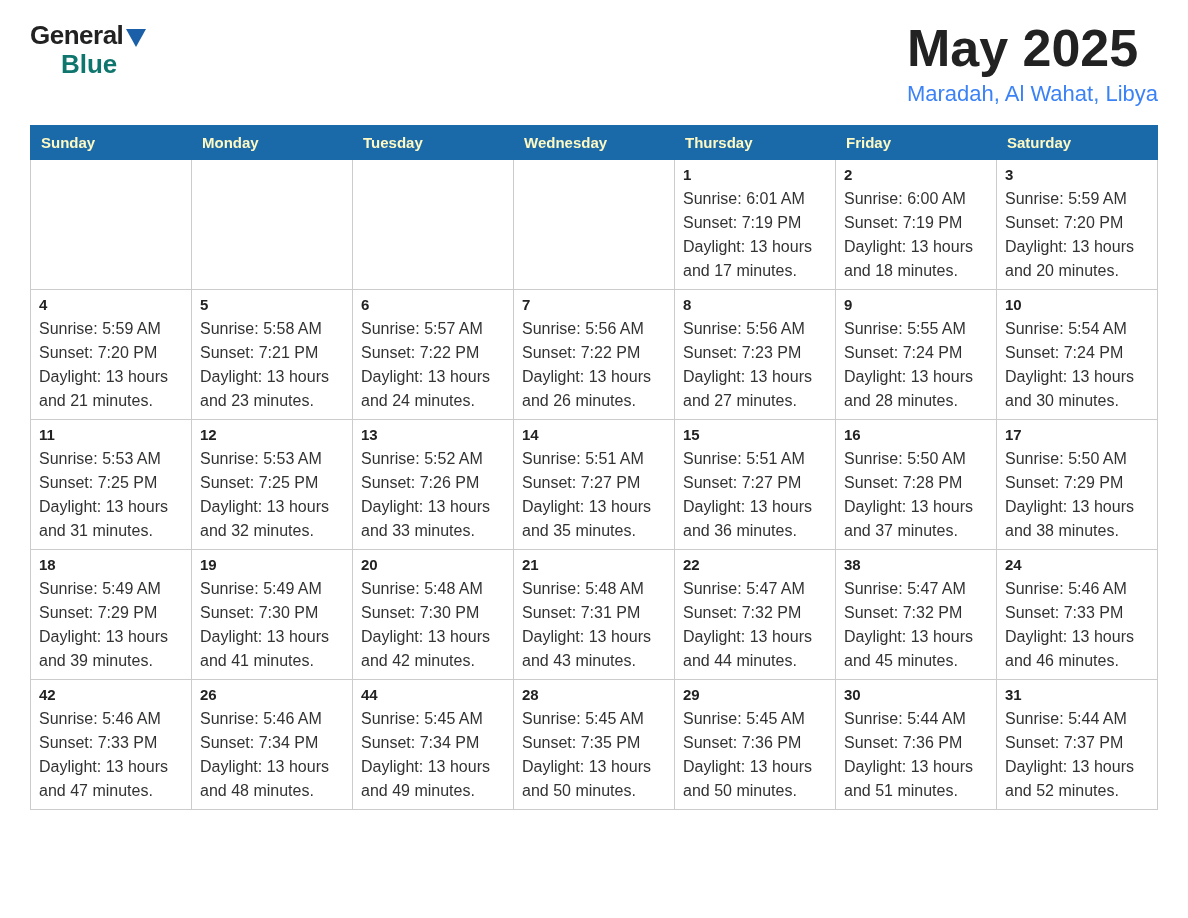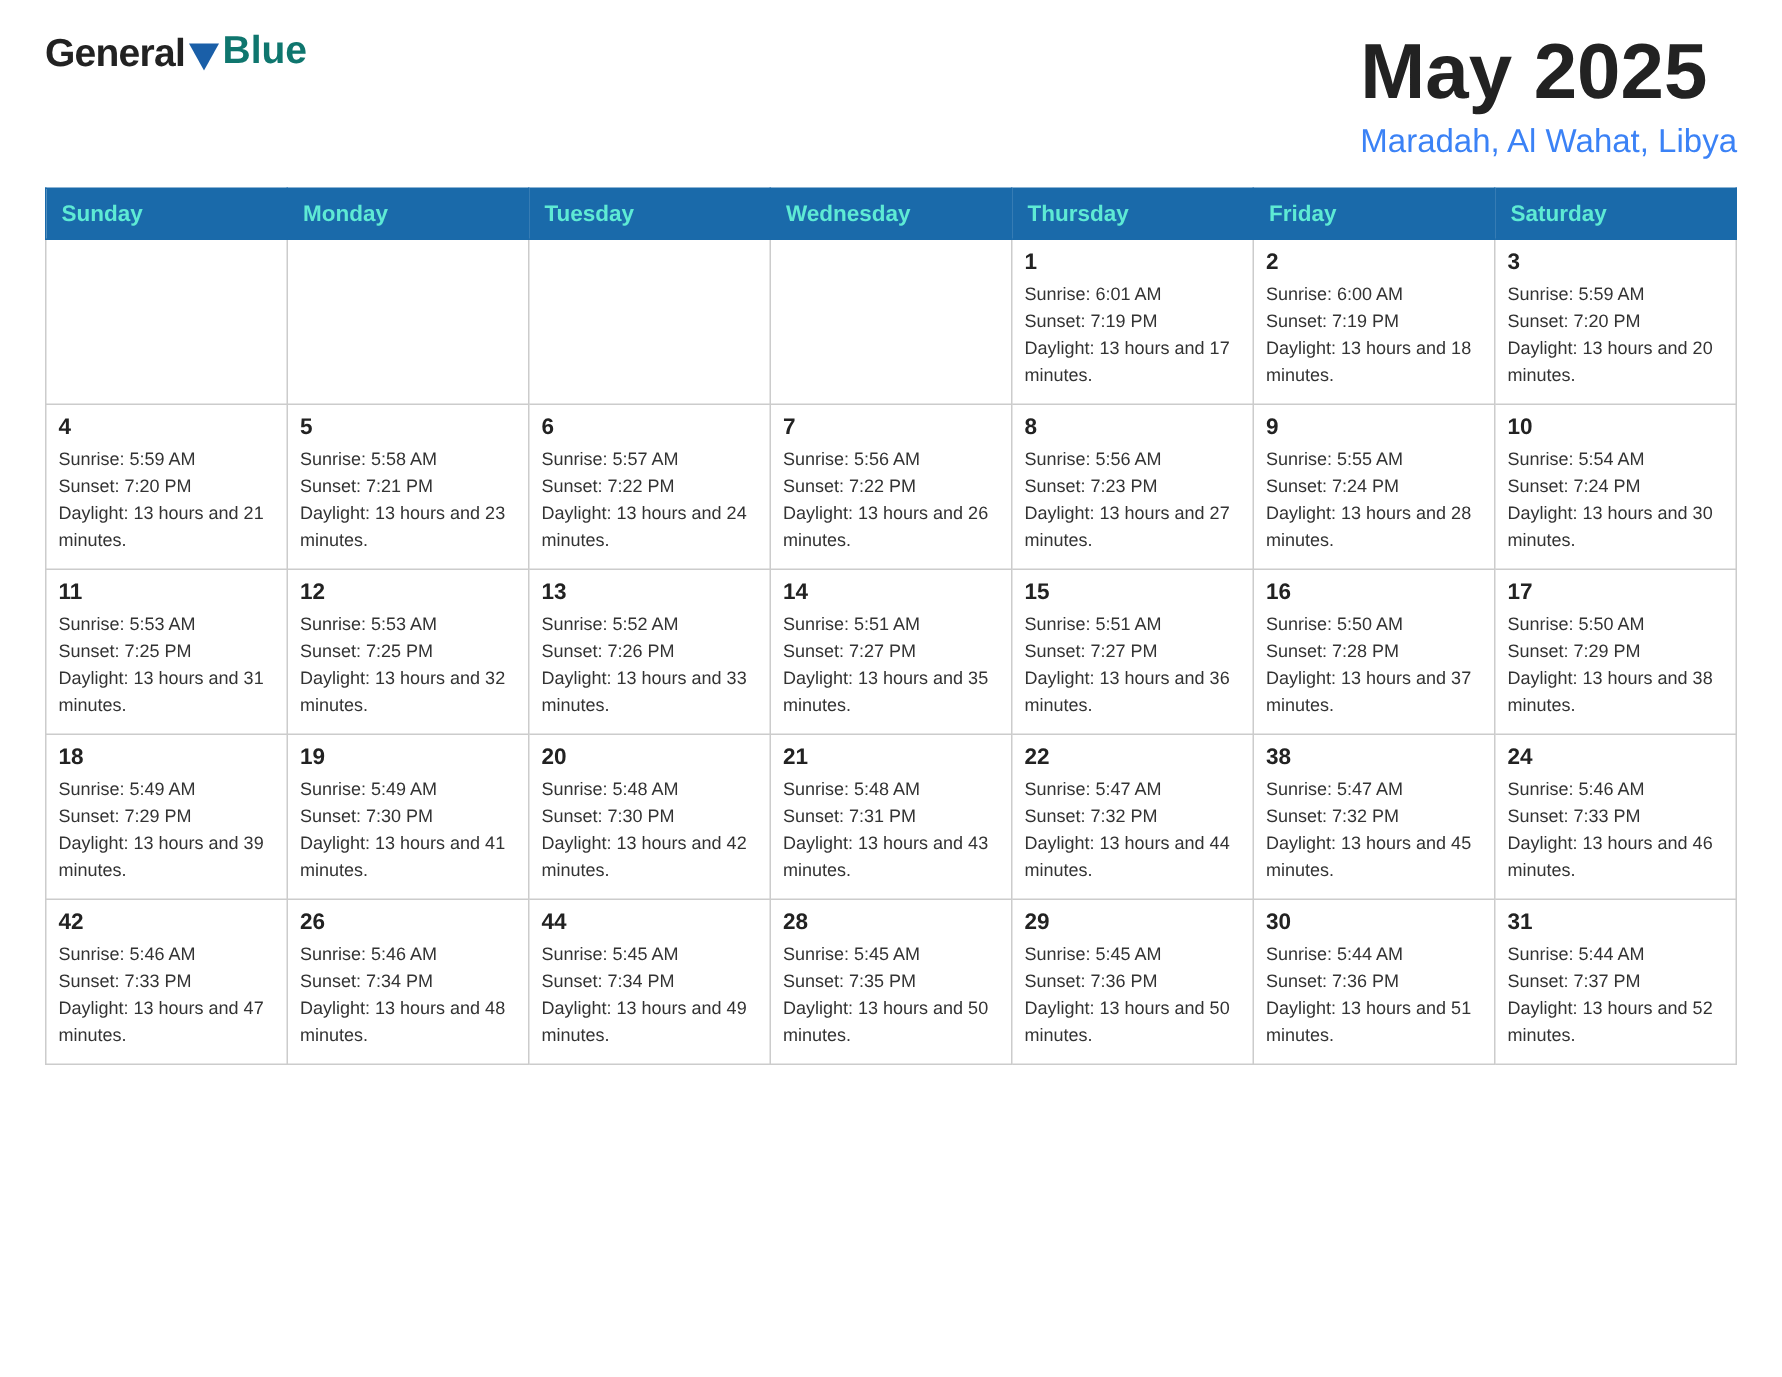--- a/index.html
+++ b/index.html
@@ -12,22 +12,22 @@
       padding: 20px 30px 30px 30px;
     }
     .header {
       display: flex;
       justify-content: space-between;
       align-items: flex-start;
       margin-bottom: 18px;
     }
     .logo {
       display: flex;
-      flex-direction: row;
-      align-items: flex-start;
+      flex-direction: column;
+      align-items: center;
     }
     .logo-top {
       display: flex;
       align-items: center;
     }
     .logo-general {
       font-size: 26px;
       font-weight: bold;
       color: #222;
       letter-spacing: -0.5px;
@@ -61,21 +61,21 @@
       color: #3b82f6;
       margin-top: 4px;
     }
     table {
       width: 100%;
       border-collapse: collapse;
       table-layout: fixed;
     }
     thead tr th {
       background-color: #1a6aaa;
-      color: #5eead4;
+      color: #fef9c3;
       font-size: 15px;
       font-weight: bold;
       padding: 8px 10px;
       text-align: left;
       border: 1px solid #1a6aaa;
     }
     tbody tr td {
       border: 1px solid #ccc;
       vertical-align: top;
       padding: 6px 8px;
@@ -84,21 +84,21 @@
       height: 110px;
     }
     .day-num {
       font-size: 15px;
       font-weight: bold;
       color: #222;
       display: block;
       margin-bottom: 4px;
     }
     .day-info {
-      font-size: 12px;
+      font-size: 16px;
       color: #333;
       line-height: 1.5;
     }
     tbody tr td:first-child .day-num,
     tbody tr td:last-child .day-num {
       color: #222;
     }
     .empty-cell {
       background: #fff;
     }

